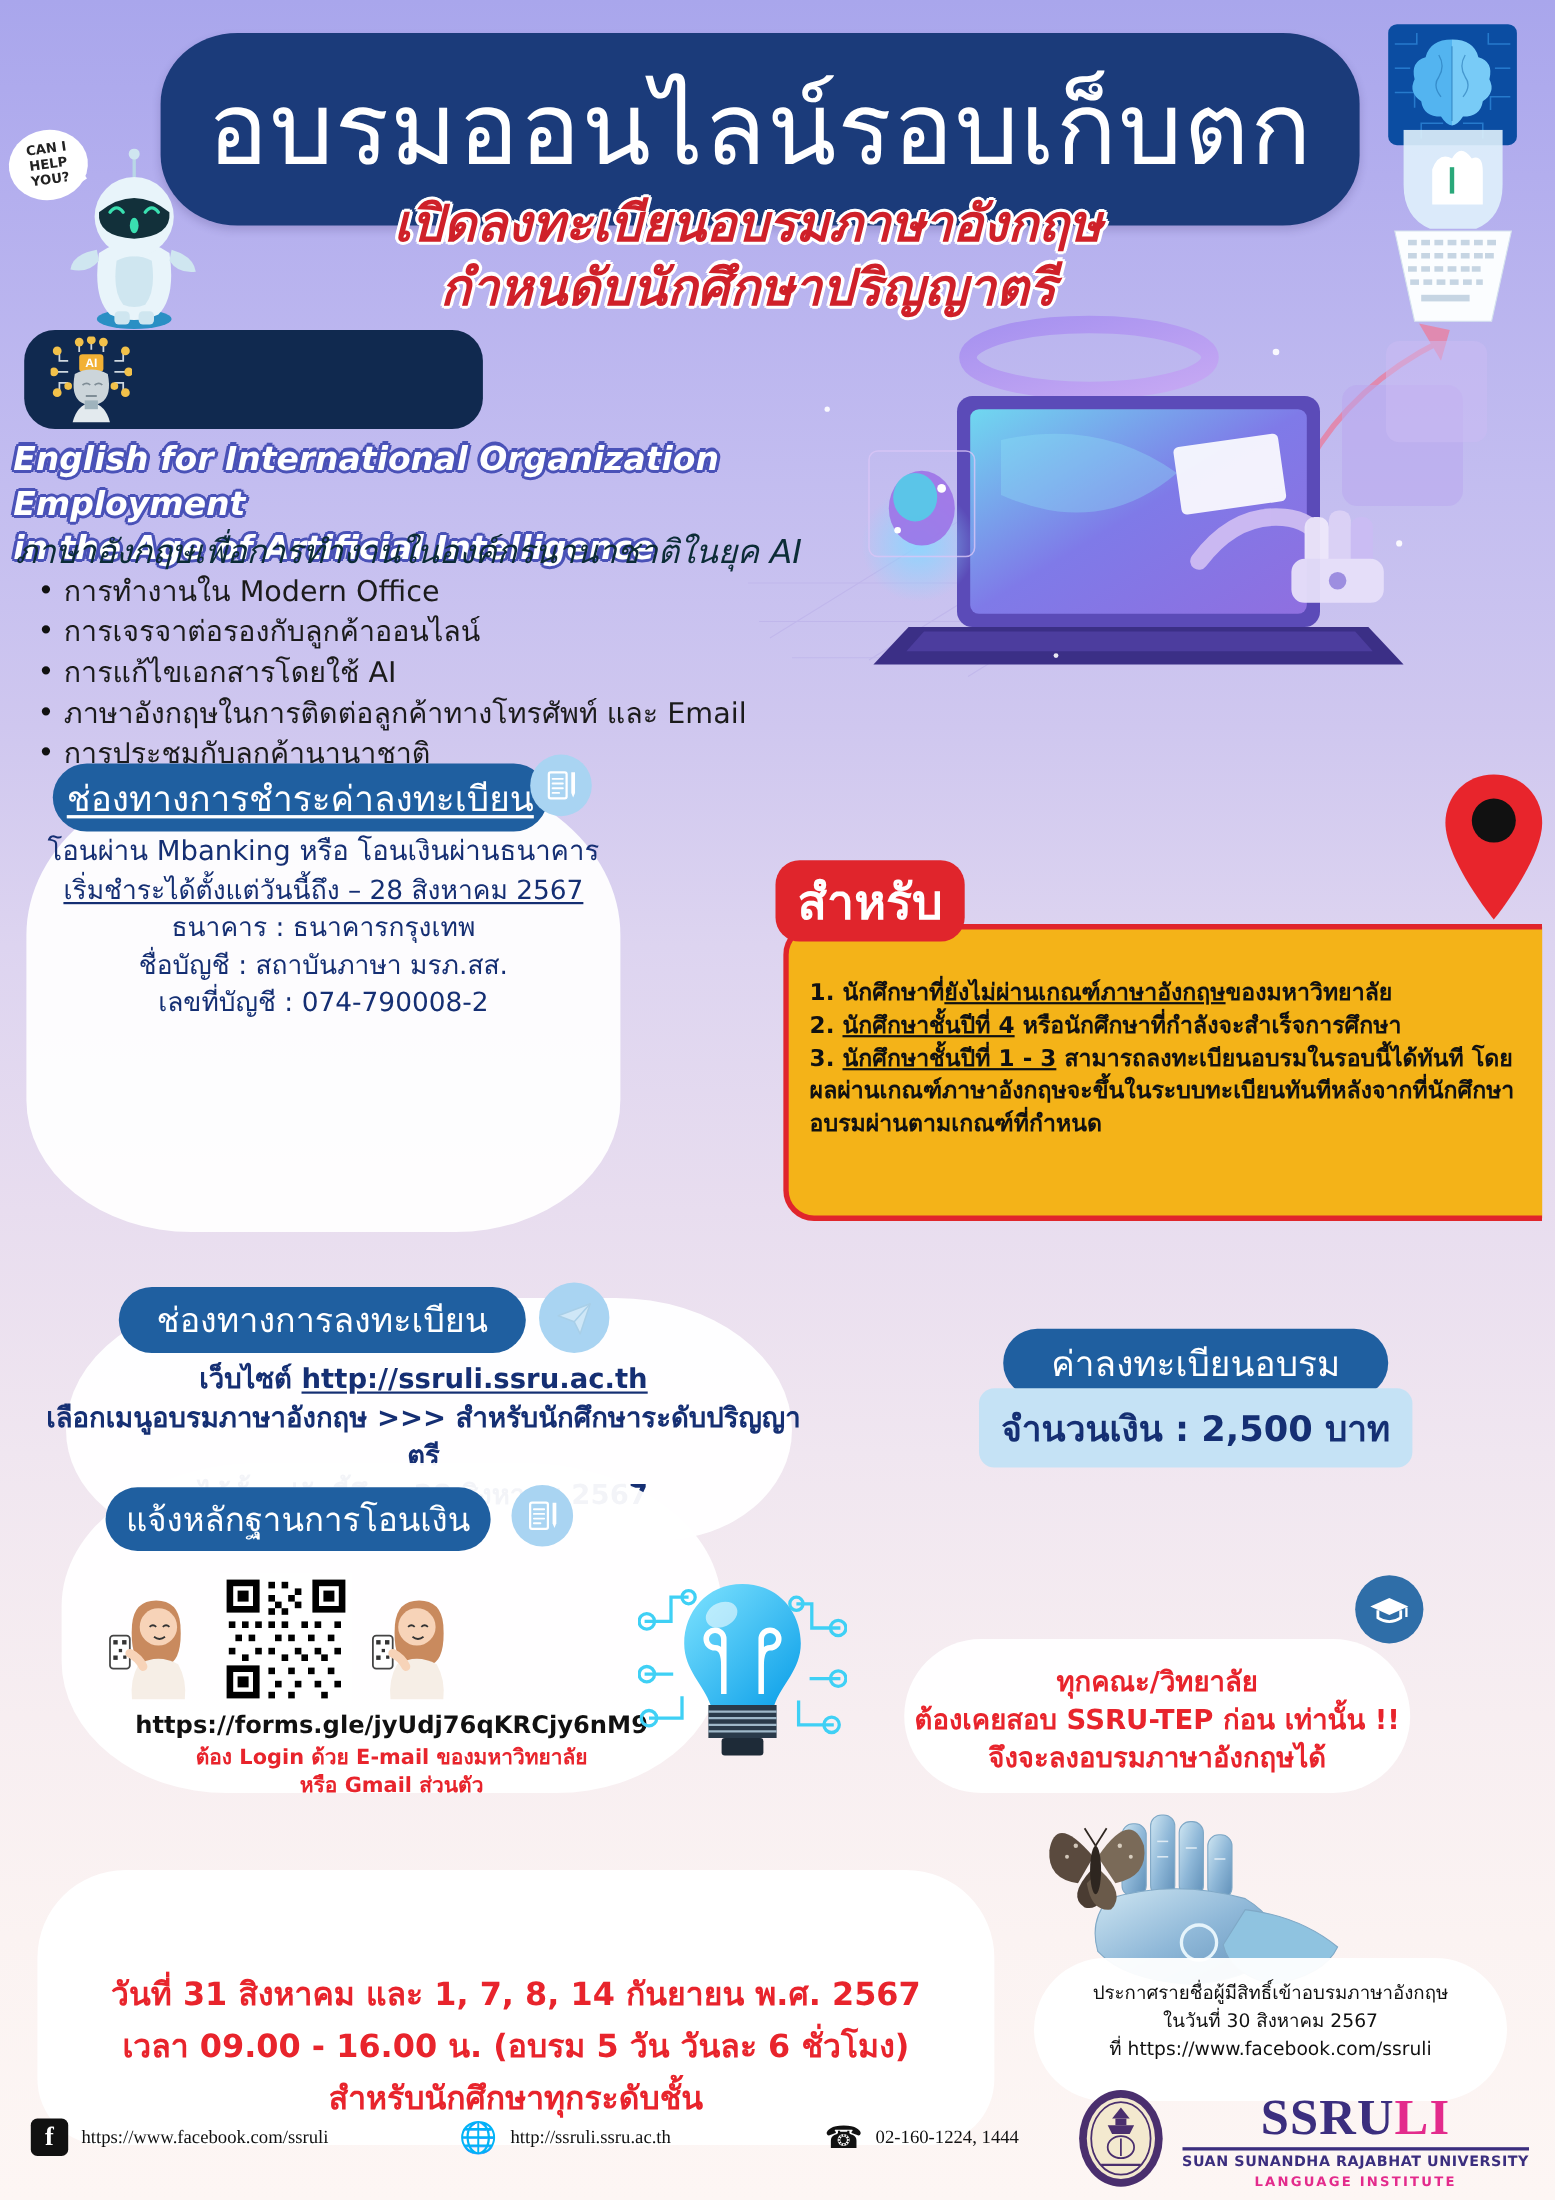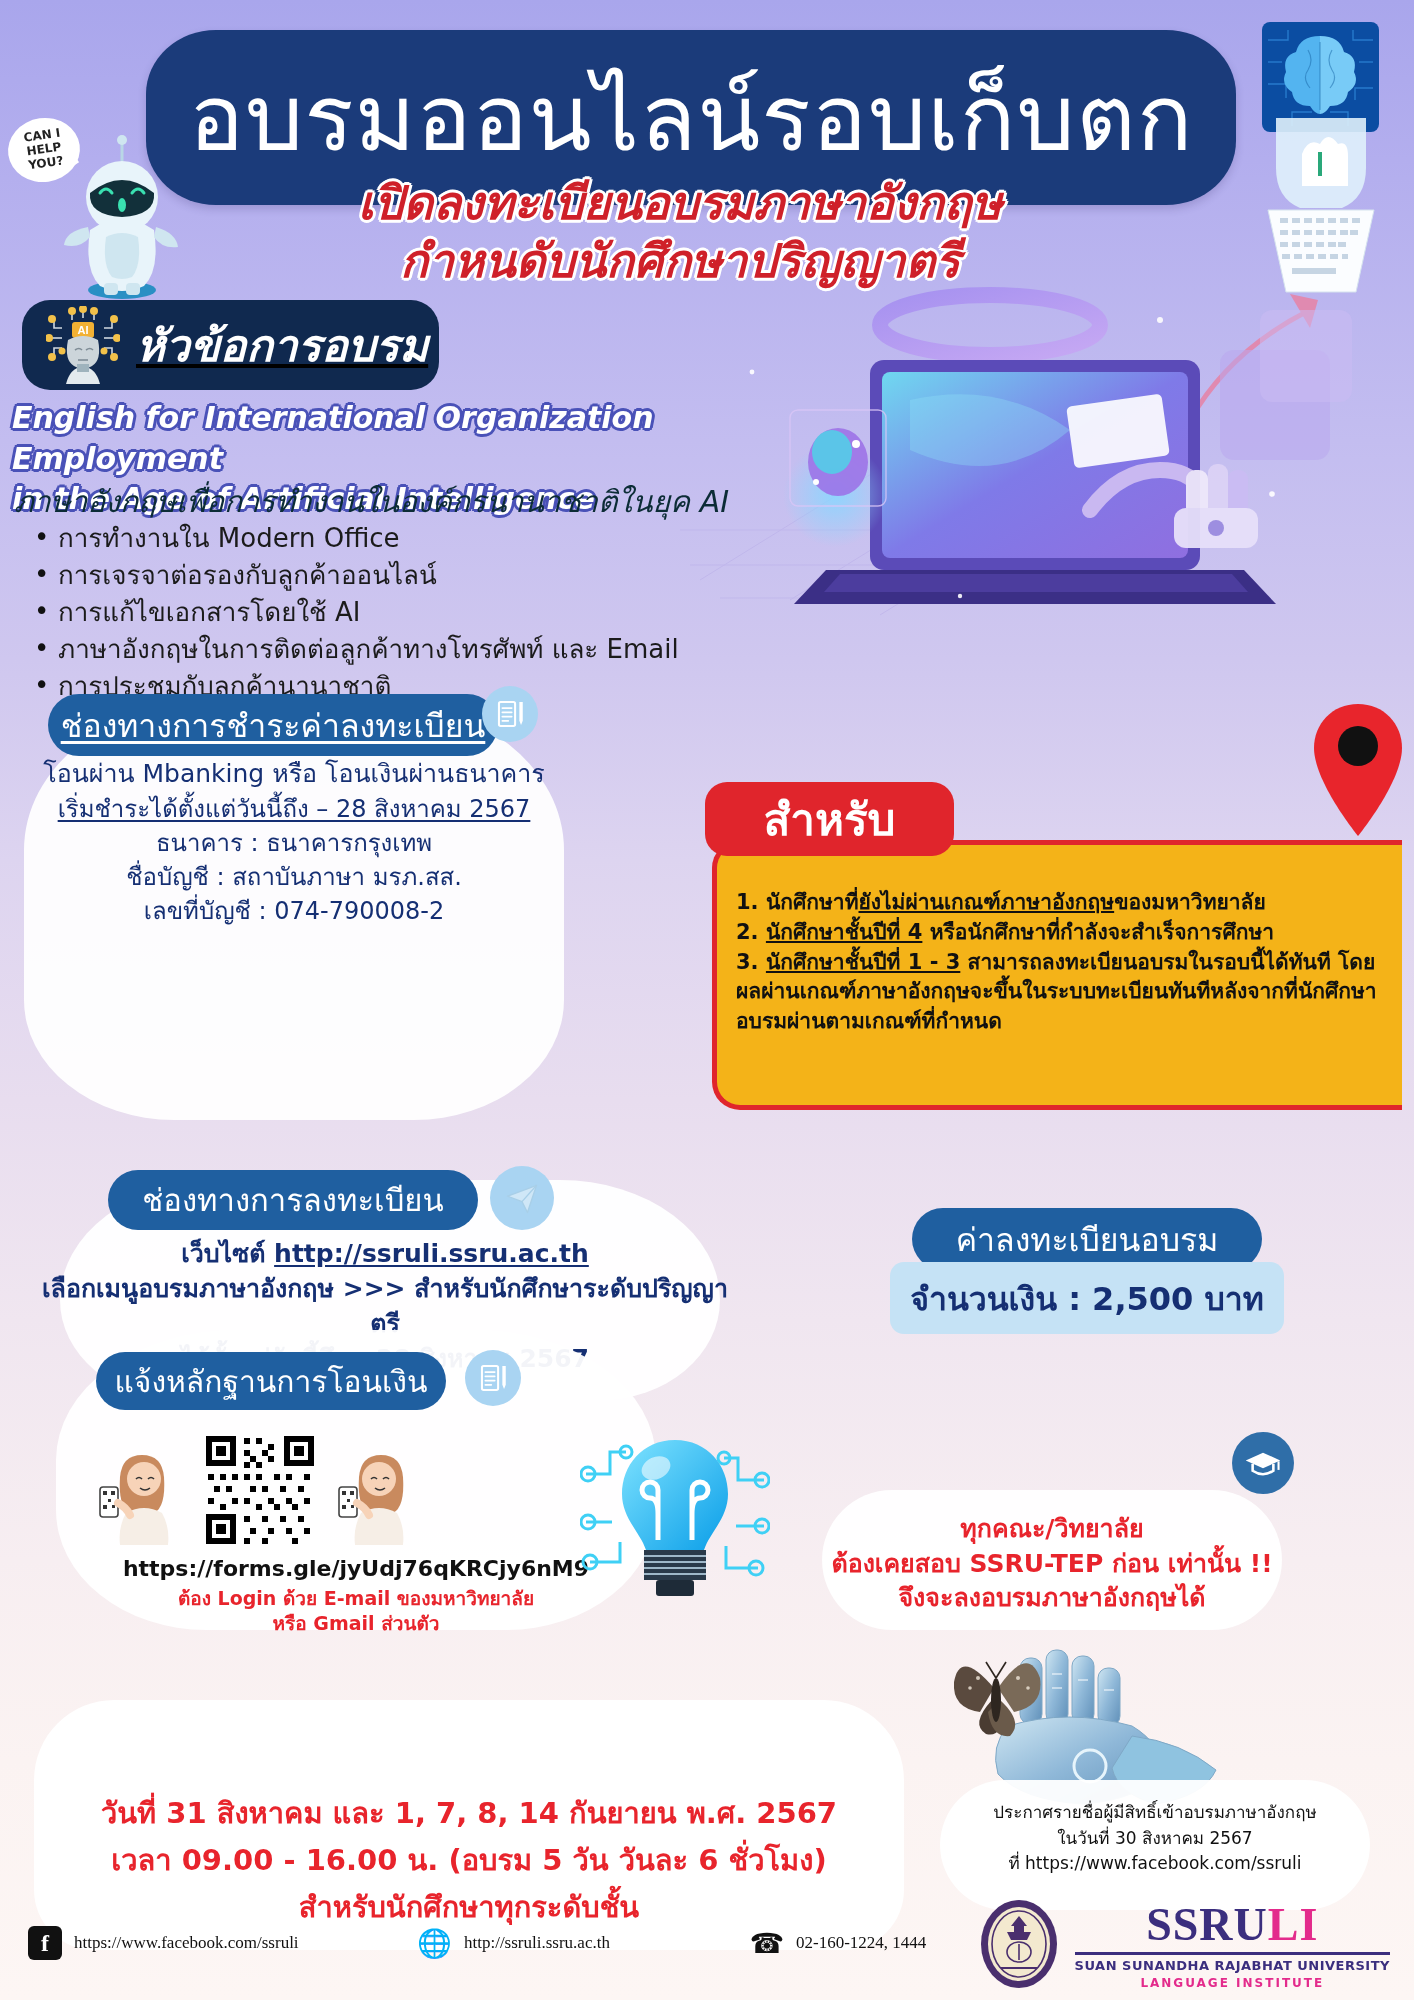--- a/index.html
+++ b/index.html
@@ -184,21 +184,21 @@
   .for-box {
     position:absolute; left: 712px; top: 840px;
     width: 690px; height: 270px;
     background: #f4b318;
     border: 5px solid #e0252c;
     border-radius: 28px 0 0 28px;
     border-right: none;
   }
   .for-tag {
     position:absolute; left: 705px; top: 782px;
-    width: 249px; height: 74px;
+    width: 172px; height: 74px;
     background: #e0252c; border-radius: 22px;
     display:flex; align-items:center; justify-content:center;
   }
   .for-tag span { color:#fff; font-size: 44px; font-weight:600; }
   .for-list {
     position:absolute; left: 736px; top: 888px;
     width: 650px;
     color:#111; font-size: 21px; font-weight: bold; line-height: 1.42;
   }
   .for-list .u { text-decoration: underline; text-underline-offset: 2px; }
@@ -499,21 +499,20 @@
       </g>
       <rect x="26" y="16" width="22" height="16" rx="3" fill="#f2b134"></rect>
       <text x="37" y="28" font-size="11" font-weight="bold" fill="#fff" text-anchor="middle" font-family="Liberation Sans, sans-serif">AI</text>
       <path d="M22 34 q15 -8 30 0 q4 20 -6 26 q-9 6 -18 0 q-10 -6 -6 -26z" fill="#ccd5da"></path>
       <path d="M29 44 q4 -3 7 0" stroke="#7f8d96" stroke-width="1.6" fill="none"></path>
       <path d="M40 44 q4 -3 7 0" stroke="#7f8d96" stroke-width="1.6" fill="none"></path>
       <path d="M32 54 h10" stroke="#7f8d96" stroke-width="1.6"></path>
       <path d="M20 78 q4 -16 17 -18 q13 2 17 18z" fill="#e3eaee"></path>
       <rect x="31" y="58" width="12" height="8" fill="#9fb3bd"></rect>
     </svg>
-    <div class="label">หัวข้อการอบรม</div>
   </div>
 
   <div class="eng-title">
     <div>English for International Organization Employment</div>
     <div>in the Age of Artificial Intelligence</div>
   </div>
   <div class="thai-sub">ภาษาอังกฤษเพื่อการทำงานในองค์กรนานาชาติในยุค AI</div>
 
   <ul class="topic-list">
     <li>การทำงานใน Modern Office</li>

